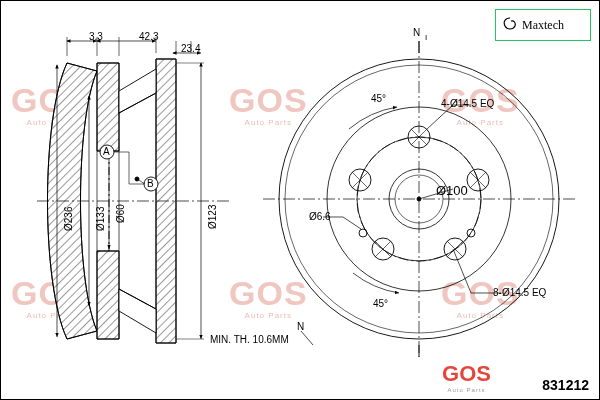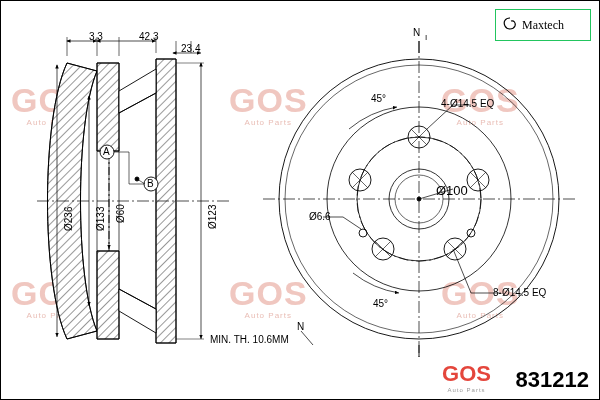--- a/index.html
+++ b/index.html
@@ -39,21 +39,21 @@
     position:absolute;right:8px;top:8px;width:94px;height:30px;
     border:1px solid #22c55e;background:#fff;
   }
   .logo-box .mk{
     position:absolute;left:26px;top:8px;font-size:12px;font-family:"Liberation Serif", serif;
   }
   .logo-box .swirl{
     position:absolute;left:6px;top:7px;width:16px;height:16px;
   }
   .partno{
-    position:absolute;right:10px;bottom:6px;font-size:22px;font-weight:bold;
+    position:absolute;right:10px;bottom:6px;font-size:14px;font-weight:bold;
     font-family:"Liberation Sans", sans-serif;letter-spacing:0px;text-align:right;
   }
   .footer-logo{
     position:absolute;right:108px;bottom:6px;text-align:center;
   }
   .footer-logo .big{font-size:22px;font-weight:bold;color:#e4463c;font-family:"Liberation Sans",sans-serif;}
   .footer-logo .small{font-size:6px;color:#9a9a9a;letter-spacing:1px;}
   svg{position:absolute;left:0;top:0;}
   .vert{transform-origin:0 0;}
 </style>

